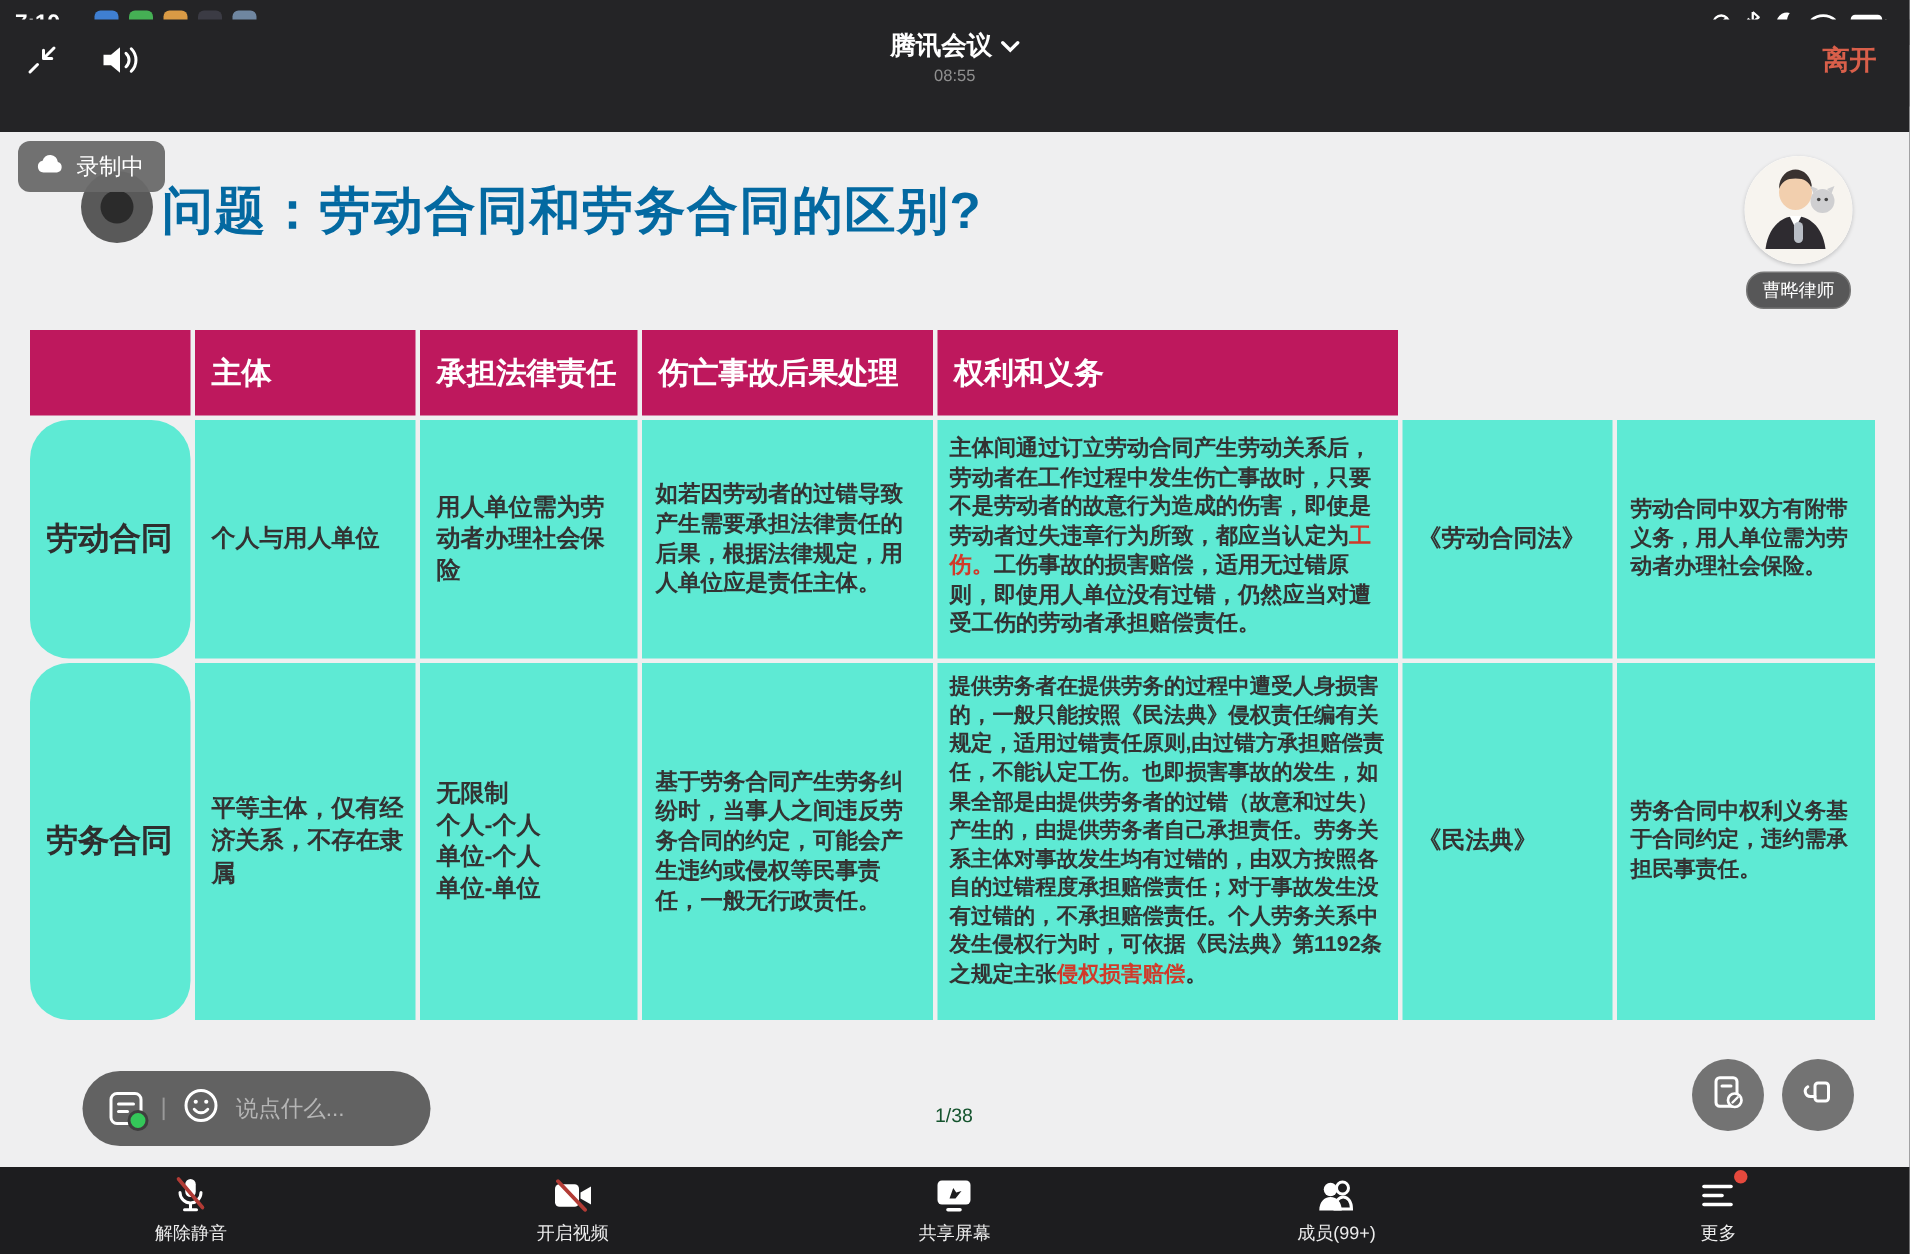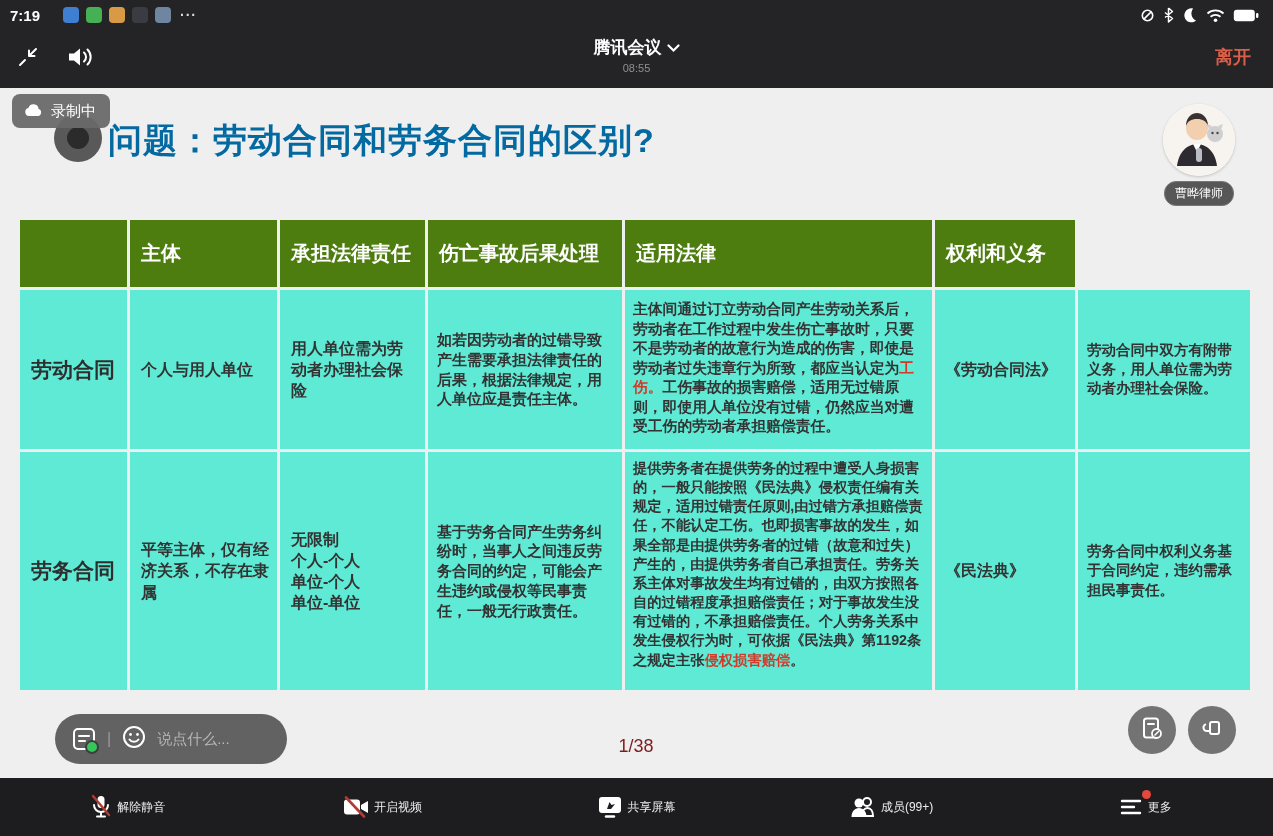--- a/index.html
+++ b/index.html
@@ -13,21 +13,21 @@
   .sb-left{display:flex;align-items:center;gap:7px;}
   .sb-time{color:#fff;font-weight:700;font-size:15px;margin-right:16px;}
   .appicon{width:16px;height:16px;border-radius:4px;display:inline-block;}
   .ai1{background:#3f7fd1;} .ai2{background:#45b054;} .ai3{background:#d99a45;}
   .ai4{background:#3b3b44;} .ai5{background:#6f86a0;}
   .sb-ellipsis{color:#ddd;font-size:14px;font-weight:700;letter-spacing:1px;margin-left:2px;}
   .sb-right{display:flex;align-items:center;gap:8px;margin-right:4px;}
   .sb-right svg{display:block;}
 
   
-  .meetbar{position:absolute;left:0;top:30px;width:1273px;height:58px;background:#242426;}
+  .meetbar{position:absolute;left:0;top:13px;width:1273px;height:58px;background:#242426;}
   .mb-left{position:absolute;left:16px;top:14px;display:flex;align-items:center;gap:26px;}
   .mb-center{position:absolute;left:0;right:0;top:6px;text-align:center;}
   .mb-title{color:#fff;font-size:17px;font-weight:700;display:inline-flex;align-items:center;gap:5px;}
   .mb-timer{color:#8f8f8f;font-size:11px;margin-top:3px;}
   .leave{position:absolute;right:16px;top:14px;background:none;border:none;color:#d95f4a;
          font-size:18px;font-weight:600;font-family:inherit;cursor:pointer;}
 
   
   .content{position:absolute;left:0;top:88px;width:1273px;height:690px;background:#efeff0;}
   .recbadge{position:absolute;left:12px;top:6px;height:34px;background:rgba(105,105,105,.95);
@@ -40,54 +40,54 @@
 
   .avatar-wrap{position:absolute;right:26px;top:16px;width:96px;text-align:center;z-index:3;}
   .avatar{width:72px;height:72px;border-radius:50%;background:#fff;margin:0 auto;overflow:hidden;box-shadow:0 1px 3px rgba(0,0,0,.2);}
   .avatar svg{display:block;}
   .avatar-name{display:inline-block;margin-top:5px;background:rgba(66,66,66,.88);color:#fff;
                font-size:12px;padding:3px 10px;border-radius:12px;border:1px solid #777;}
 
   
   .tbl{position:absolute;left:20px;top:132px;width:1233px;}
   .tr{display:grid;grid-template-columns:107px 147px 145px 194px 307px 140px 172px;column-gap:3px;margin-bottom:3px;}
-  .th{background:#4d7c0f;color:#fff;font-weight:700;font-size:20px;display:flex;align-items:center;
-      padding-left:11px;height:67px;box-sizing:border-box;}
+  .th{background:#be185d;color:#fff;font-weight:700;font-size:20px;display:flex;align-items:center;
+      padding-left:11px;height:57px;box-sizing:border-box;}
   .td{background:#5eead4;color:#333;font-weight:600;display:flex;align-items:center;
       box-sizing:border-box;overflow:hidden;line-height:1.32;}
   .r1 .td{height:159px;} .r2 .td{height:238px;}
-  .rowlabel{font-size:21px;font-weight:700;color:#2e2e2e;padding-left:11px;}
+  .rowlabel{font-size:21px;font-weight:700;color:#2e2e2e;padding-left:11px;border-radius:26px;}
   .cell-subject{font-size:16px;padding:0 8px 0 11px;}
   .cell-sub{font-size:16px;padding:0 8px 0 11px;}
   .cell-legal{font-size:15px;padding:6px 9px;}
   .cell-cas{font-size:14.8px;padding:5px 8px;display:block;}
   .r1 .cell-cas{padding-top:10px;}
   .r2 .cell-cas{font-size:14.3px;line-height:1.34;padding-top:7px;}
   .cell-law{font-size:16px;padding:0 6px 0 10px;}
   .cell-rights{font-size:14.5px;padding:6px 9px;}
   .preline{white-space:pre-line;}
   .red{color:#d03a2a;font-weight:700;}
 
   
   .chatpill{position:absolute;left:55px;top:626px;width:232px;height:50px;border-radius:25px;
             background:rgba(62,62,62,.8);display:flex;align-items:center;gap:10px;padding:0 16px;box-sizing:border-box;}
   .chat-divider{color:#9a9a9a;font-size:16px;}
   .chat-ph{color:#b5b5b5;font-size:15px;}
   .chaticon{position:relative;width:26px;height:26px;}
   .chaticon .gdot{position:absolute;right:-2px;bottom:-2px;width:10px;height:10px;border-radius:50%;
                   background:#34c759;border:2px solid #3e3e3e;}
-  .pageind{position:absolute;left:600px;top:648px;width:72px;text-align:center;color:#7f1d1d;font-size:18px;}
+  .pageind{position:absolute;left:600px;top:648px;width:72px;text-align:center;color:#14532d;font-size:13px;}
   .fab{position:absolute;top:618px;width:48px;height:48px;border-radius:50%;background:rgba(104,104,104,.92);
        display:flex;align-items:center;justify-content:center;}
   .fab1{left:1128px;} .fab2{left:1188px;}
 
   
   .toolbar{position:absolute;left:0;top:778px;width:1273px;height:58px;background:#1d1d1f;
            display:flex;align-items:stretch;}
-  .tb-item{flex:1;display:flex;flex-direction:row;align-items:center;justify-content:center;gap:4px;cursor:pointer;}
+  .tb-item{flex:1;display:flex;flex-direction:column;align-items:center;justify-content:center;gap:4px;cursor:pointer;}
   .tb-label{color:#ededed;font-size:12px;}
   .tb-iconwrap{position:relative;height:26px;display:flex;align-items:center;justify-content:center;}
   .tb-badge{position:absolute;right:-7px;top:-4px;width:9px;height:9px;border-radius:50%;background:#e5493d;}
 </style>
 </head>
 <body>
 
 <div class="screen">
 
   <div class="statusbar">
@@ -194,21 +194,20 @@
       </div>
       <div class="avatar-name">曹晔律师</div>
     </div>
 
     <div class="tbl">
       <div class="tr">
         <div class="th"></div>
         <div class="th">主体</div>
         <div class="th">承担法律责任</div>
         <div class="th">伤亡事故后果处理</div>
-        <div class="th">适用法律</div>
         <div class="th">权利和义务</div>
       </div>
 
       <div class="tr r1">
         <div class="td rowlabel">劳动合同</div>
         <div class="td cell-subject">个人与用人单位</div>
         <div class="td cell-sub">用人单位需为劳动者办理社会保险</div>
         <div class="td cell-legal">如若因劳动者的过错导致产生需要承担法律责任的后果，根据法律规定，用人单位应是责任主体。</div>
         <div class="td cell-cas"><span>主体间通过订立劳动合同产生劳动关系后，劳动者在工作过程中发生伤亡事故时，只要不是劳动者的故意行为造成的伤害，即使是劳动者过失违章行为所致，都应当认定为</span><span class="red">工伤。</span><span>工伤事故的损害赔偿，适用无过错原则，即使用人单位没有过错，仍然应当对遭受工伤的劳动者承担赔偿责任。</span></div>
         <div class="td cell-law">《劳动合同法》</div>

